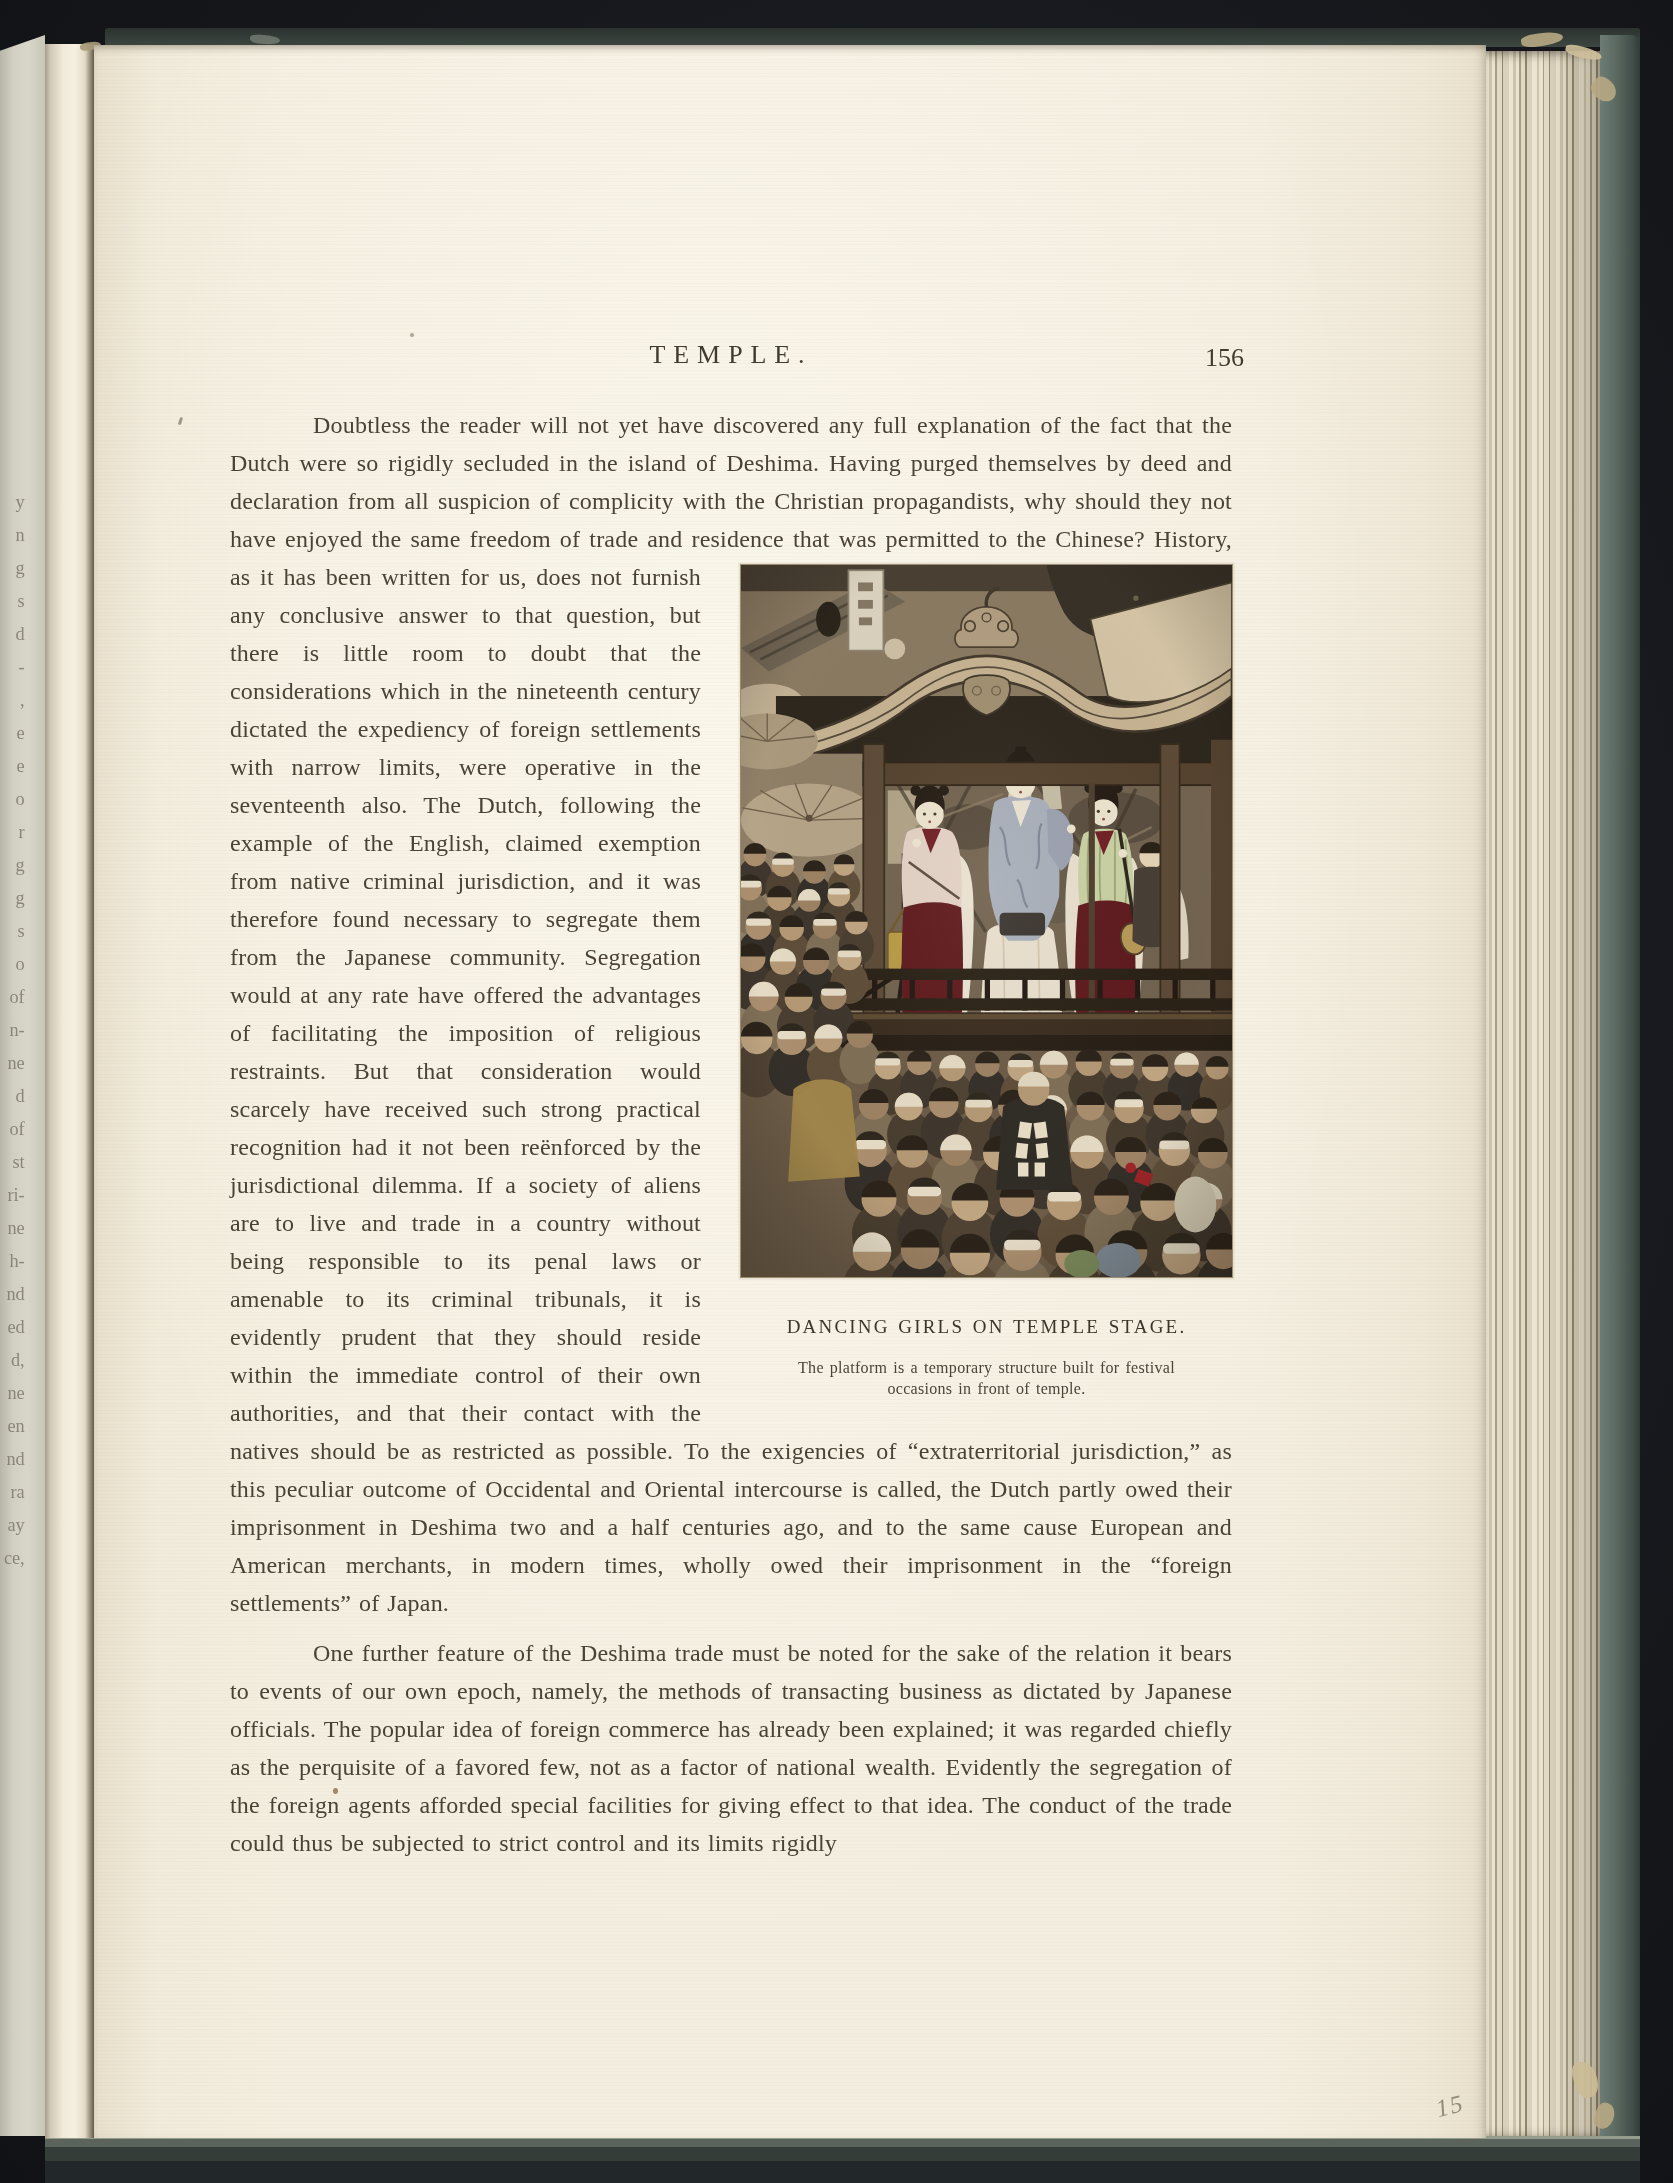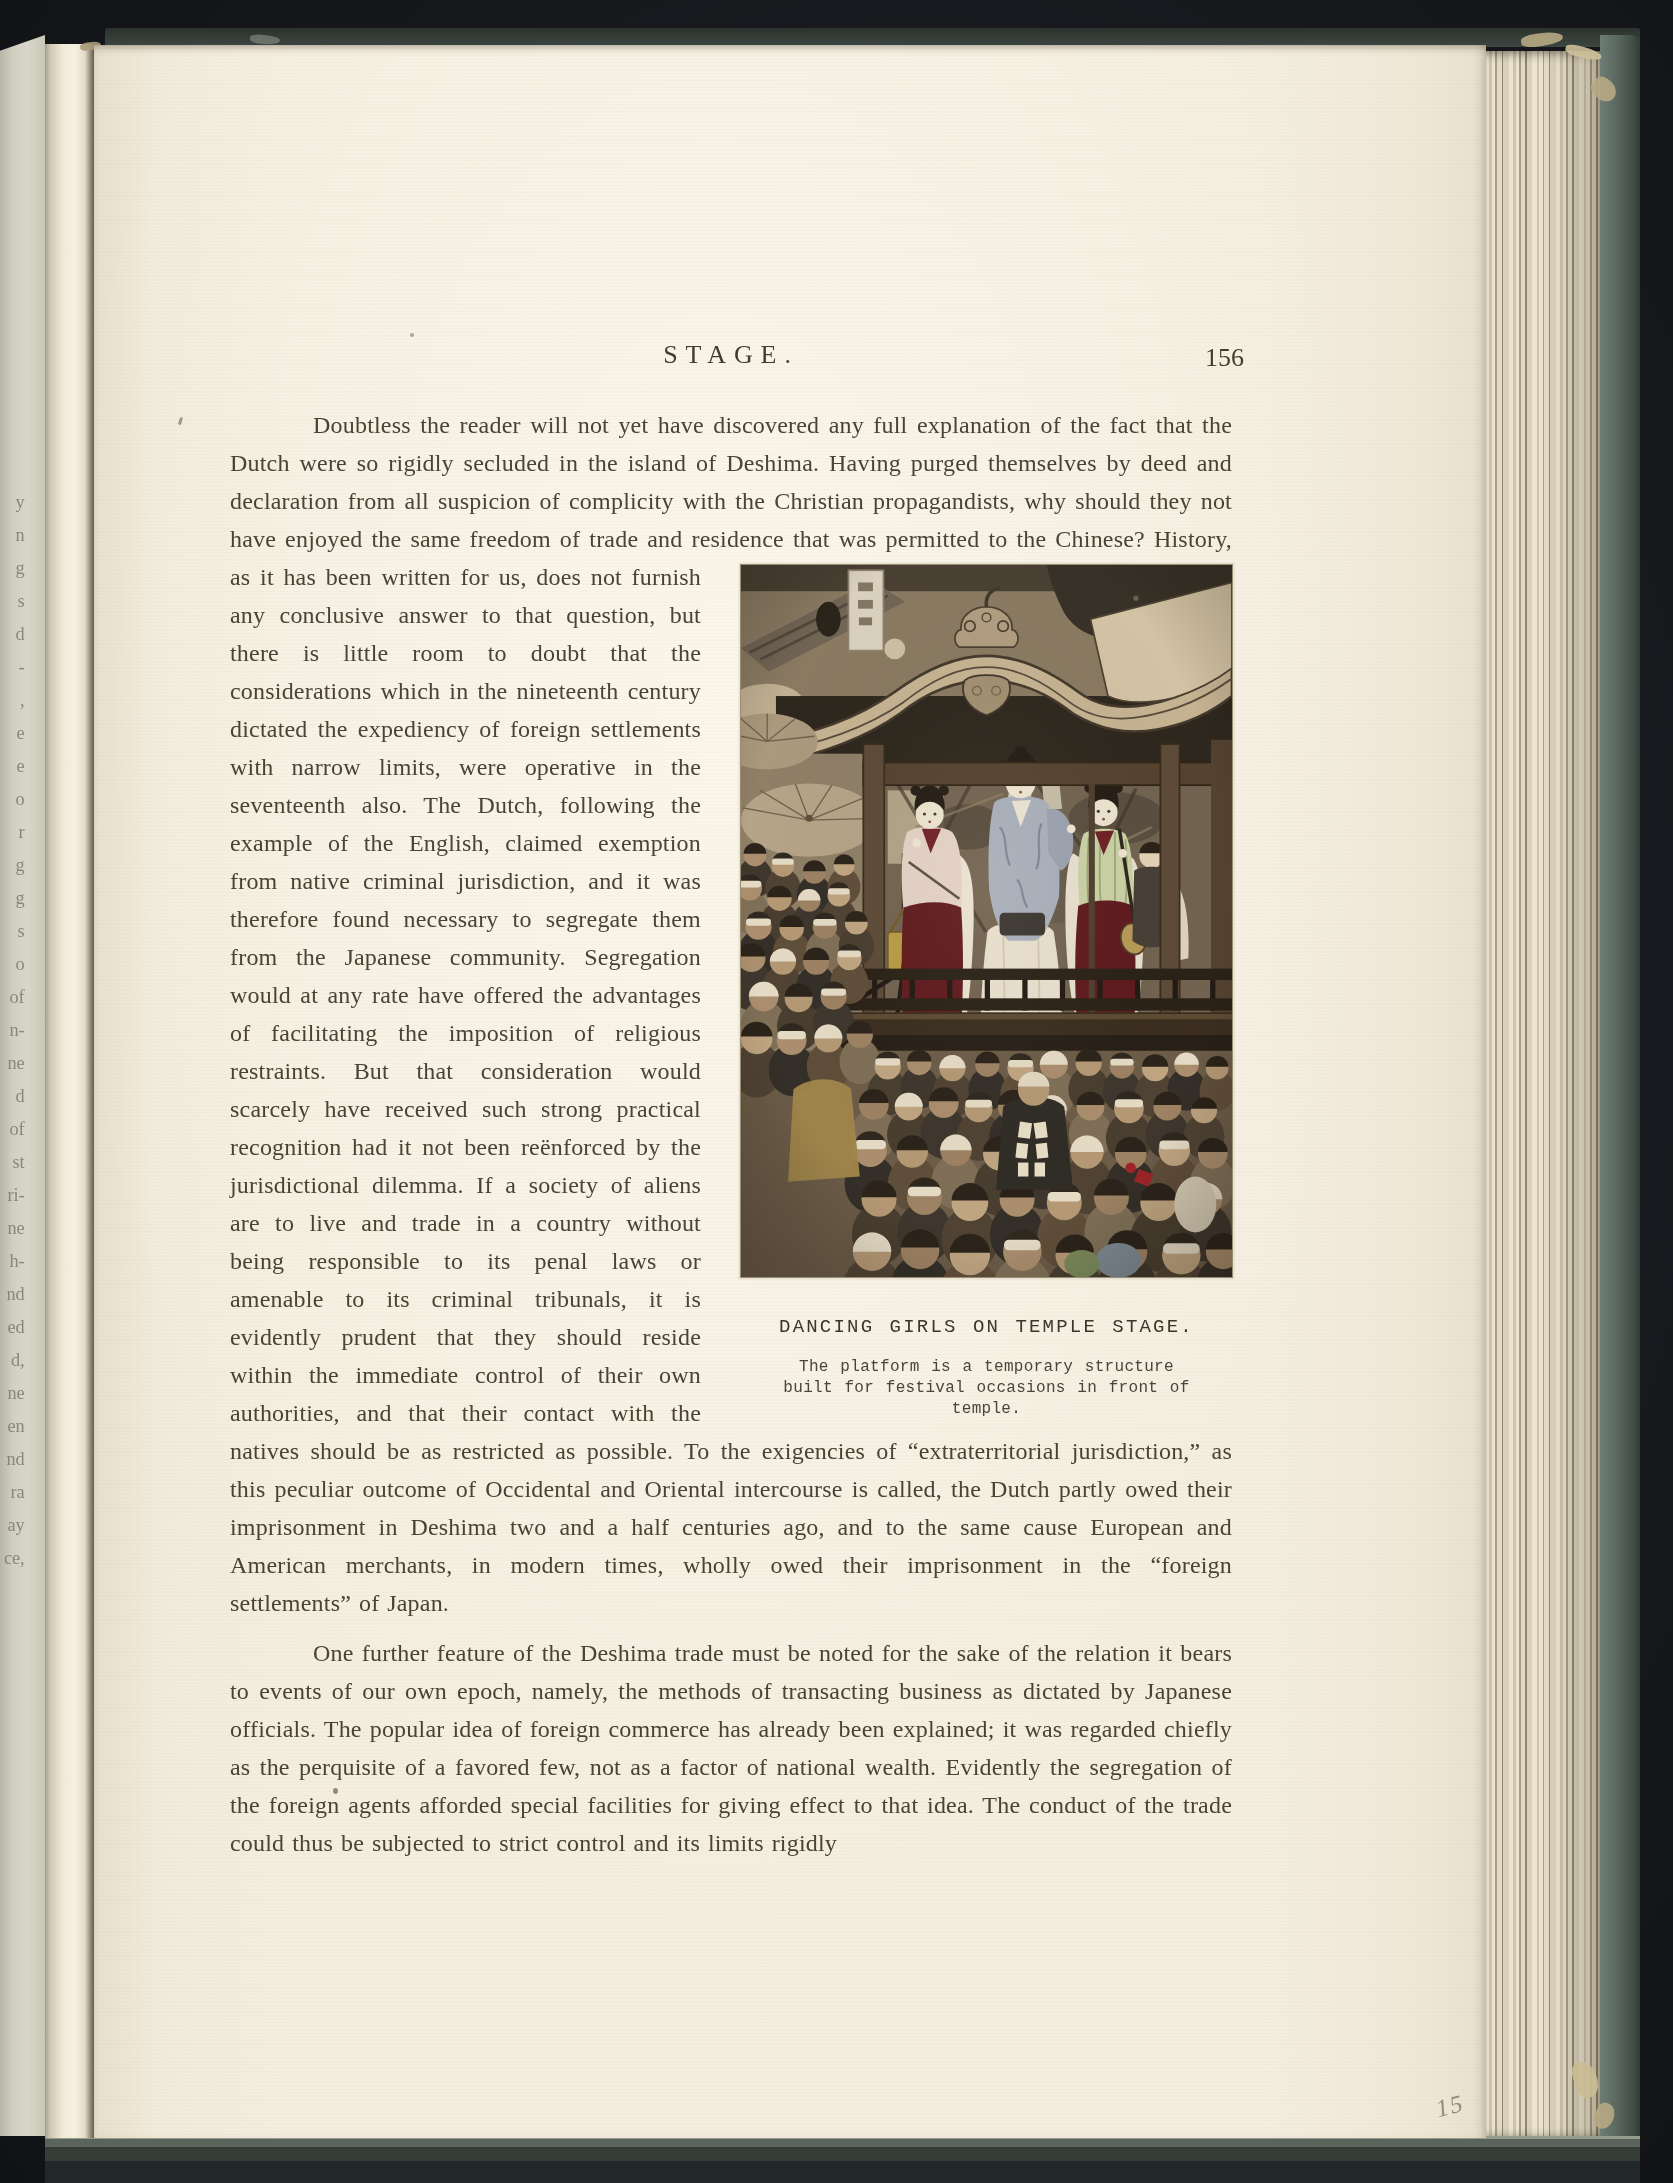--- a/index.html
+++ b/index.html
@@ -31,21 +31,21 @@
       radial-gradient(ellipse at 45% 32%, rgba(255,253,242,0.55), rgba(255,255,255,0) 62%),
       linear-gradient(90deg,#e7dfcb 0px,#f1ebdb 61px,#f4eee0 192px,#f4eee0 1170px,#efe8d7 1328px,#e8e0cc 1392px);
     box-shadow:inset 0 6.1px 8.7px -4.4px rgba(60,50,30,0.4), inset -7.9px 0 12.2px -6.1px rgba(80,65,40,0.28);}
   .text-block{position:absolute;left:124px;top:295px;width:1026px;color:#49422f;}
   .running-head{position:relative;height:35px;}
   .page-title{position:absolute;left:0;right:0;text-align:center;font-size:26px;letter-spacing:7.9px;color:#423c2f;}
   .page-number{position:absolute;right:0;top:2.6px;font-size:26px;color:#423c2f;}
   .body-copy{margin:12px;font-size:24px;line-height:38px;text-align:justify;word-spacing:1.7px;letter-spacing:0.2px;color:#4a4335;}
   .body-copy.indent{text-indent:83px;}
   
-  .fig-float{display:block;float:right;width:491px;margin:7px 0 7px 40px;text-indent:0;font-family:Liberation Mono, monospace;}
+  .fig-float{display:block;float:right;width:491px;margin:7px 0 7px 40px;text-indent:0;}
   .photo{display:block;width:491px;height:712px;outline:0.9px solid #9a8d72;box-shadow:0 0 0 2.6px rgba(130,115,85,0.12);}
   .photo svg{display:block;width:491px;height:712px;}
   .fig-caption{display:block;margin-top:31px;text-align:center;font-size:19px;letter-spacing:2.2px;color:#3c362a;text-indent:0;}
   .fig-subcaption{display:block;margin:10.5px auto 0;width:419px;text-align:center;font-size:16px;line-height:21px;letter-spacing:0.3px;color:#4a443a;text-indent:0;}
   
   .facing-fragments{position:absolute;left:1.7px;top:451px;width:23px;text-align:right;color:#7f7a6b;font-size:18.3px;opacity:.85;}
   .facing-fragments span{display:block;height:33px;line-height:33px;}
   .pencil-mark{position:absolute;left:1342px;top:2047px;font-size:24.5px;color:#928c7b;font-style:italic;transform:rotate(-14deg);letter-spacing:1.7px;}
   .speck{position:absolute;border-radius:50%;}
   .speck.s1{left:316px;top:288px;width:3.5px;height:3.5px;background:#6a5f4c;opacity:.5;}
@@ -109,21 +109,21 @@
   <div class="fray" style="left:250px;top:35px;width:30px;height:8.7px;transform:rotate(4deg);background:#8c9288;opacity:.6;"></div>
 
   <div class="page">
     <div class="speck s1"></div>
     <div class="speck s2"></div>
     <div class="speck s3"></div>
     <div class="pencil-mark">15</div>
 
     <div class="text-block">
       <div class="running-head">
-        <span class="page-title">STAGE.</span>
+        <span class="page-title">TEMPLE.</span>
         <span class="page-number">156</span>
       </div>
 
       <p class="body-copy indent" style="margin-top:31px;"><span>Doubtless the reader will not yet have discovered any full explanation of the fact that the Dutch were so rigidly secluded in the island of Deshima.  Having purged themselves by deed and declaration from all suspicion of complicity with the Christian propagandists, why should they not have enjoyed the same freedom of trade and residence that was permitted to </span><span class="fig-float">
           <span class="photo">
             <svg viewBox="0 0 562 815" preserveAspectRatio="none">
               <defs>
                 <radialGradient id="vg" cx="50%" cy="45%" r="75%">
                   <stop offset="0%" stop-color="#fff0d2" stop-opacity="0.07"></stop>
                   <stop offset="65%" stop-color="#000" stop-opacity="0"></stop>

